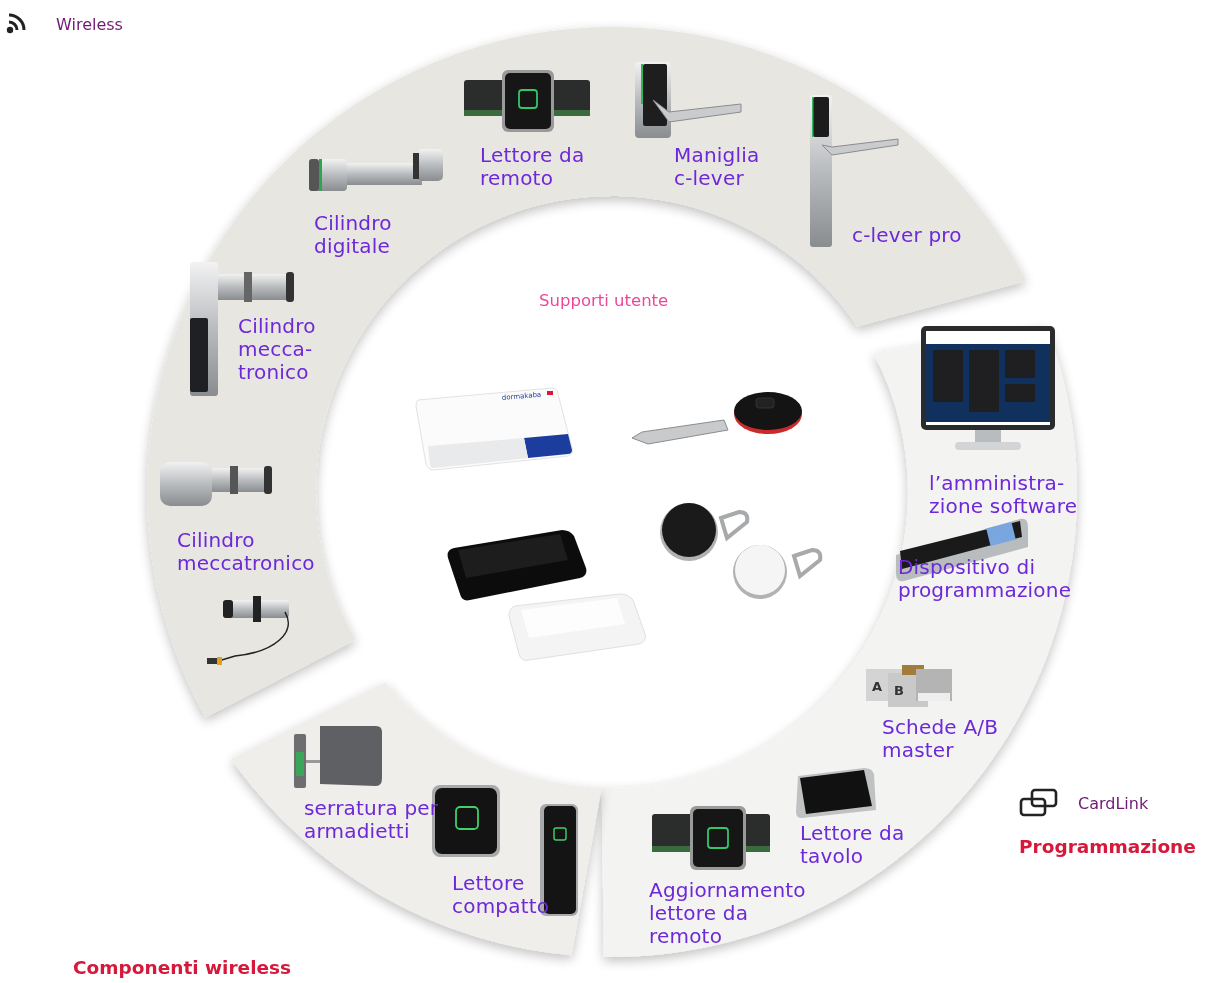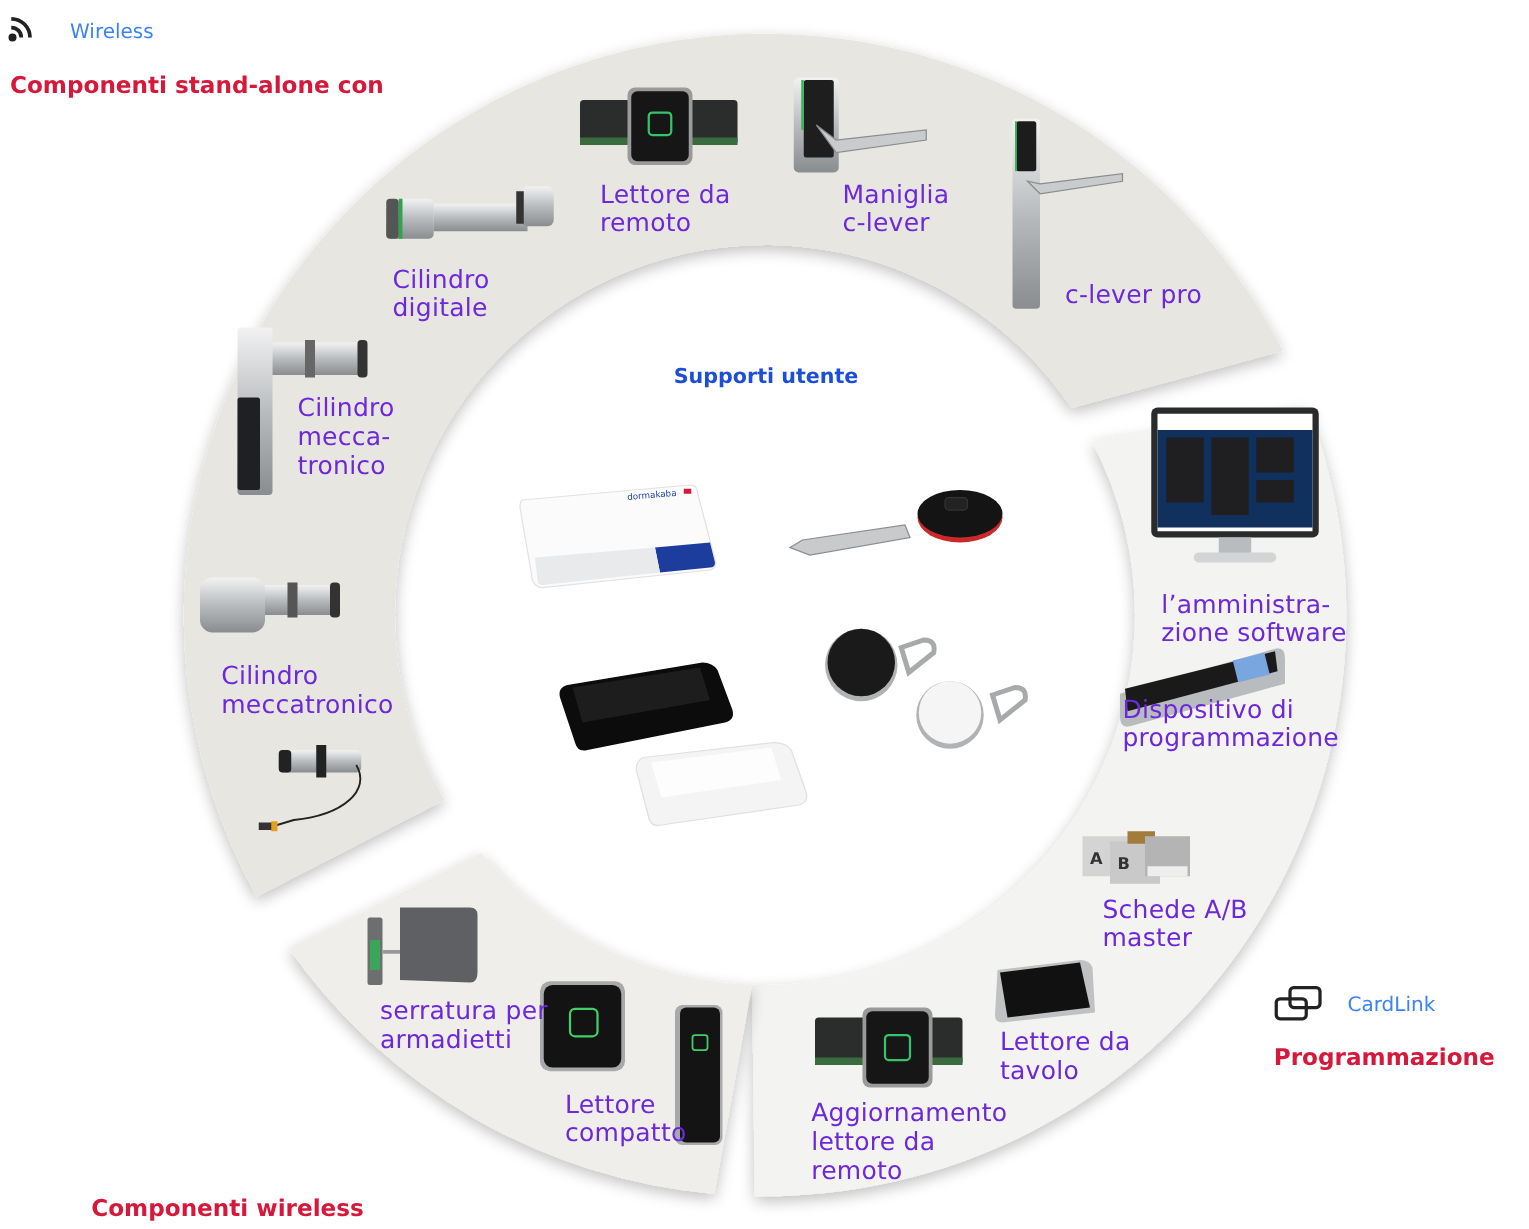--- a/index.html
+++ b/index.html
@@ -5,23 +5,23 @@
   html, body { margin: 0; padding: 0; background: #ffffff; }
   body { width: 1223px; height: 983px; position: relative; overflow: hidden;
          font-family: "DejaVu Sans", sans-serif; color: #2b2b2b; }
   #ring { position: absolute; left: 0; top: 0; }
   .abs { position: absolute; }
   .lbl { position: absolute; font-size: 20px; line-height: 23px; color: #6d28d9;
          font-family: "DejaVu Sans", sans-serif; font-weight: 400; white-space: nowrap; letter-spacing: 0.2px; }
   .lbl span { display: block; }
   .red-title { position: absolute; color: #d6183a; font-weight: bold; font-size: 18.5px; line-height: 27px;
                font-family: "DejaVu Sans", sans-serif; white-space: nowrap; }
-  .blue-title { position: absolute; color: #1d4ed8; font-weight: bold; font-size: 16.5px;
+  .blue-title { position: absolute; color: #ec4899; font-weight: normal; font-size: 16.5px;
                 font-family: "DejaVu Sans", sans-serif; white-space: nowrap; }
-  .legend-text { position: absolute; font-size: 16px; color: #3b82f6; white-space: nowrap; }
+  .legend-text { position: absolute; font-size: 16px; color: #701a75; white-space: nowrap; }
   .prod { position: absolute; }
 </style>
 </head>
 <body>
 
 <svg id="ring" width="1223" height="983" viewBox="0 0 1223 983">
   <defs>
     <filter id="shadow" x="-10%" y="-10%" width="120%" height="120%">
       <feGaussianBlur in="SourceAlpha" stdDeviation="6"></feGaussianBlur>
       <feOffset dx="0" dy="4" result="ob"></feOffset>
@@ -40,21 +40,20 @@
 </svg>
 
 <svg class="abs" style="left:6px;top:12px" width="24" height="22" viewBox="0 0 24 22">
   <circle cx="4" cy="18" r="3.2" fill="#222"></circle>
   <path d="M3 10 A8 8 0 0 1 11 18" stroke="#222" stroke-width="3" fill="none"></path>
   <path d="M3 3 A15 15 0 0 1 18 18" stroke="#222" stroke-width="3" fill="none"></path>
 </svg>
 <div class="legend-text" style="left:56px;top:15px">Wireless</div>
 
 <div class="red-title" style="left:8px;top:55px">
-  <div>Componenti stand-alone con</div>
 </div>
 
 <svg class="abs" style="left:1018px;top:788px" width="42" height="30" viewBox="0 0 42 30">
   <rect x="14" y="2" width="24" height="16" rx="3" stroke="#222" stroke-width="2.6" fill="none"></rect>
   <rect x="3" y="11" width="24" height="16" rx="3" stroke="#222" stroke-width="2.6" fill="#fff" fill-opacity="0"></rect>
 </svg>
 <div class="legend-text" style="left:1078px;top:794px">CardLink</div>
 <div class="red-title" style="left:1019px;top:833px">Programmazione</div>
 
 <div class="red-title" style="left:73px;top:954px">Componenti wireless</div>

